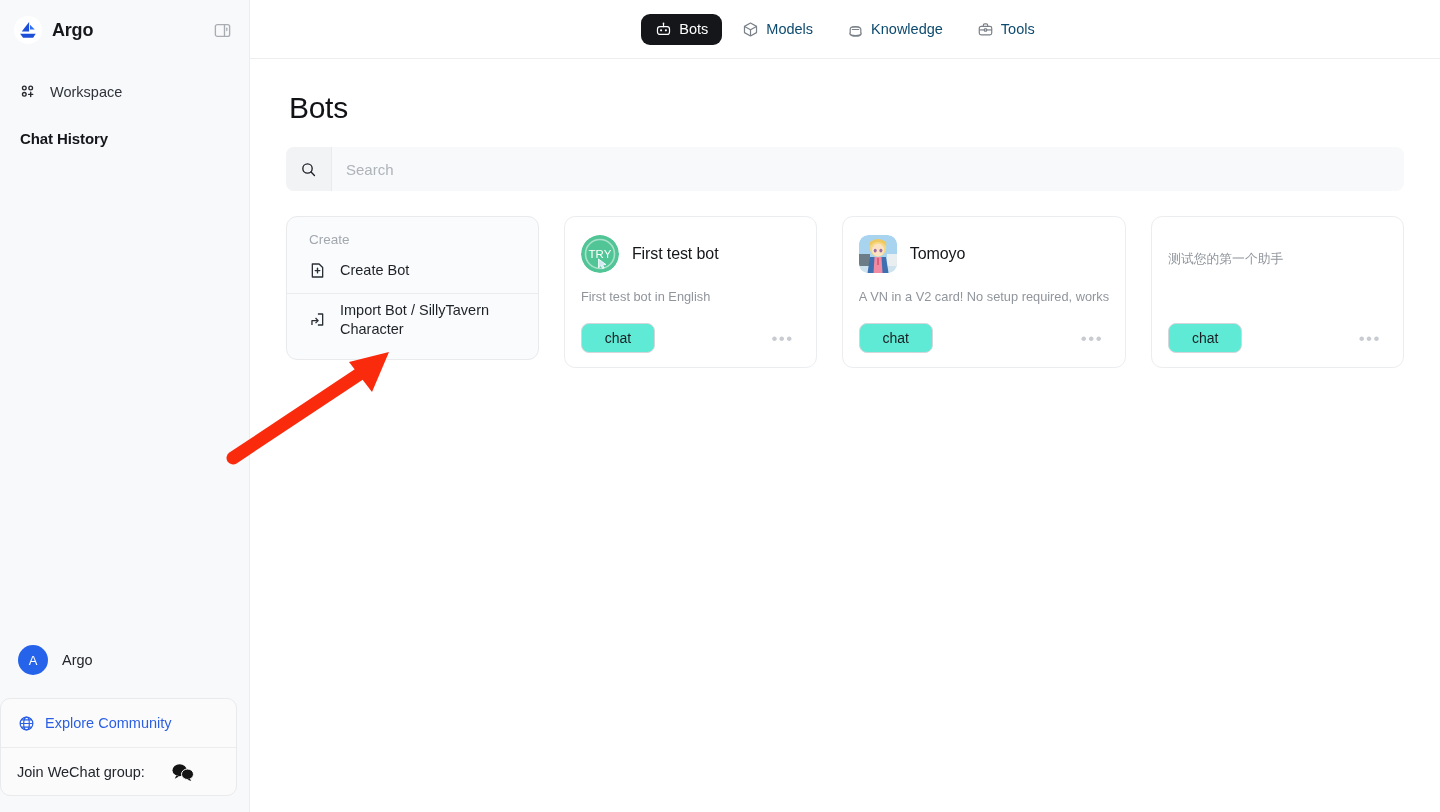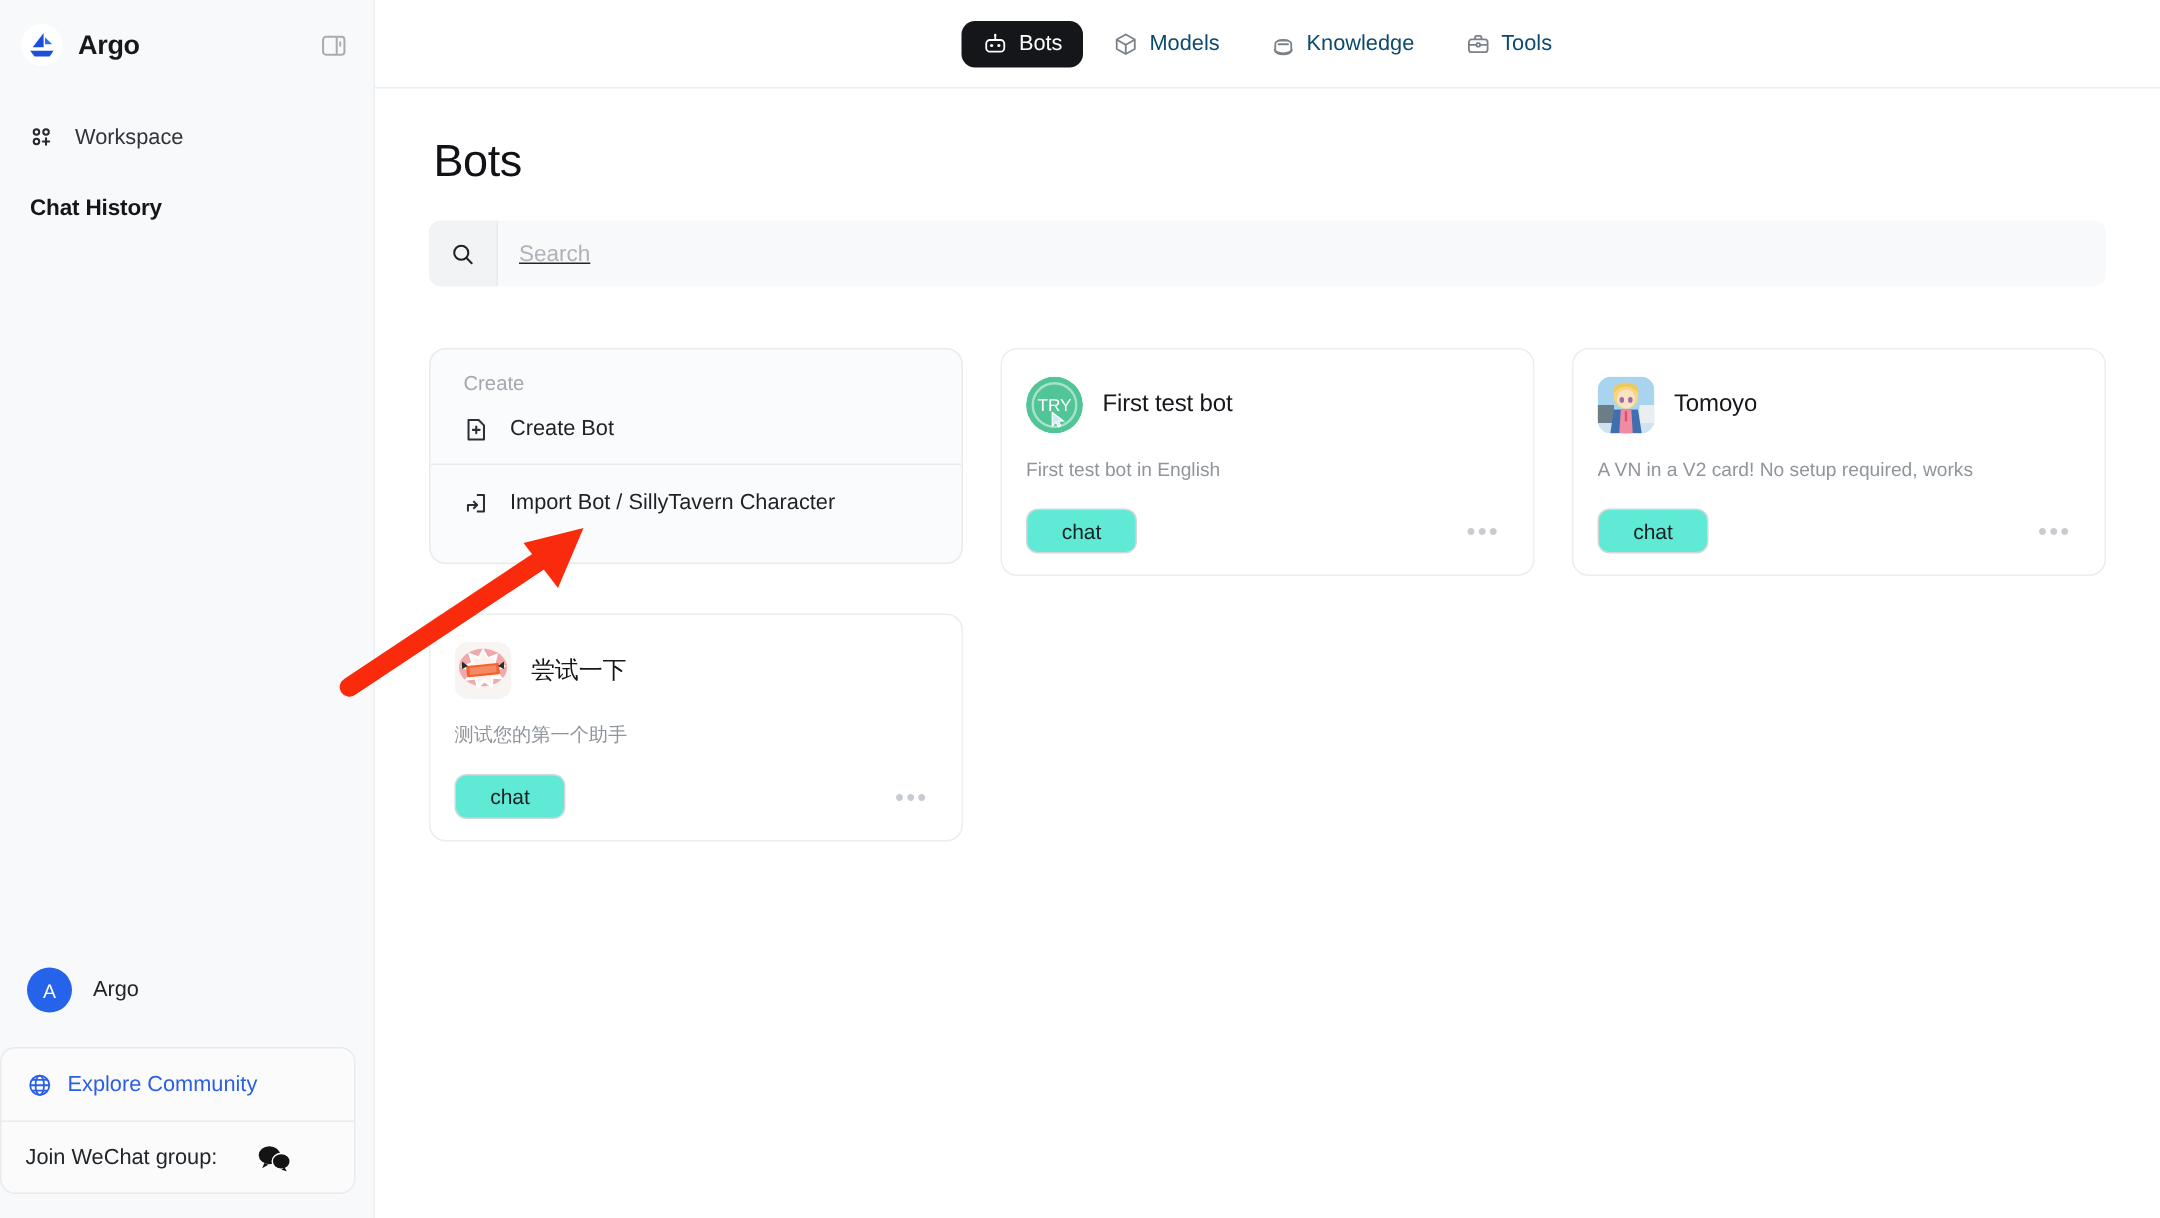--- a/index.html
+++ b/index.html
@@ -193,29 +193,28 @@
   }
   .search-input {
     flex: 1;
     border: 0;
     outline: none;
     background: transparent;
     font-family: "Liberation Sans", sans-serif;
     font-size: 15px;
     color: #22262b;
     padding: 0 14px;
-    text-decoration: underline;
   }
   .search-input::placeholder { color: #aeb3ba; }
 
   .grid {
     display: grid;
-    grid-template-columns: repeat(3, 1fr);
+    grid-template-columns: repeat(4, 1fr);
     gap: 25px;
-    margin-top: 41px;
+    margin-top: 25px;
   }
 
   
   .create-card {
     border: 1px solid #e9eaec;
     border-radius: 11px;
     background: #fafbfc;
     height: 144px;
     overflow: hidden;
   }
@@ -531,42 +530,20 @@
             <span class="bot-name">Tomoyo</span>
           </div>
           <div class="bot-desc">A VN in a V2 card! No setup required, works</div>
           <div class="bot-footer">
             <button class="chat-btn">chat</button>
             <span class="dots">•••</span>
           </div>
         </div>
 
         <div class="bot-card">
-          <div class="bot-head">
-            <span class="bot-avatar">
-              <svg width="38" height="38" viewBox="0 0 38 38">
-                <defs>
-                  <clipPath id="av3">
-                      <rect width="38" height="38" rx="9"></rect>
-                    </clipPath>
-                </defs>
-                <g clip-path="url(#av3)">
-                  <rect width="38" height="38" fill="#f7f4f2"></rect>
-                  <ellipse cx="19" cy="17" rx="16" ry="12.5" fill="#ef8f93" opacity="0.75"></ellipse>
-                  <path d="M19 4 L22.5 10 L29 7.5 L27.5 14 L34.5 16 L28.5 19.5 L33 25 L26 24.5 L25.5 31 L20 27 L15 31.5 L13.5 25 L6.5 26 L10.5 20 L4 16.5 L11 13.5 L9 7 L16 9.5 Z" fill="#ffffff"></path>
-                  <path d="M19 7 L21.8 11.6 L27 9.8 L25.9 14.6 L31 16 L26.6 18.8 L30 23 L24.8 22.6 L24.3 27.4 L20 24.3 L16.2 27.8 L15.1 23 L9.9 23.7 L13 19.2 L8.1 16.6 L13.4 14.4 L11.9 9.6 L17 11.6 Z" fill="#fdf2ec"></path>
-                  <rect x="8" y="15" width="22" height="7.5" rx="1" fill="#f2622c" transform="rotate(-6 19 18.7)"></rect>
-                  <rect x="10" y="16.3" width="18" height="4.8" rx="0.6" fill="#ffffff" opacity="0.25" transform="rotate(-6 19 18.7)"></rect>
-                  <path d="M5 13 L9 16 L5 18 Z" fill="#2b2b2b"></path>
-                  <path d="M33 13 L29 16 L33 18 Z" fill="#2b2b2b"></path>
-                </g>
-              </svg>
-            </span>
-            <span class="bot-name">尝试一下</span>
-          </div>
           <div class="bot-desc">测试您的第一个助手</div>
           <div class="bot-footer">
             <button class="chat-btn">chat</button>
             <span class="dots">•••</span>
           </div>
         </div>
 
       </div>
     </div>
   </main>

